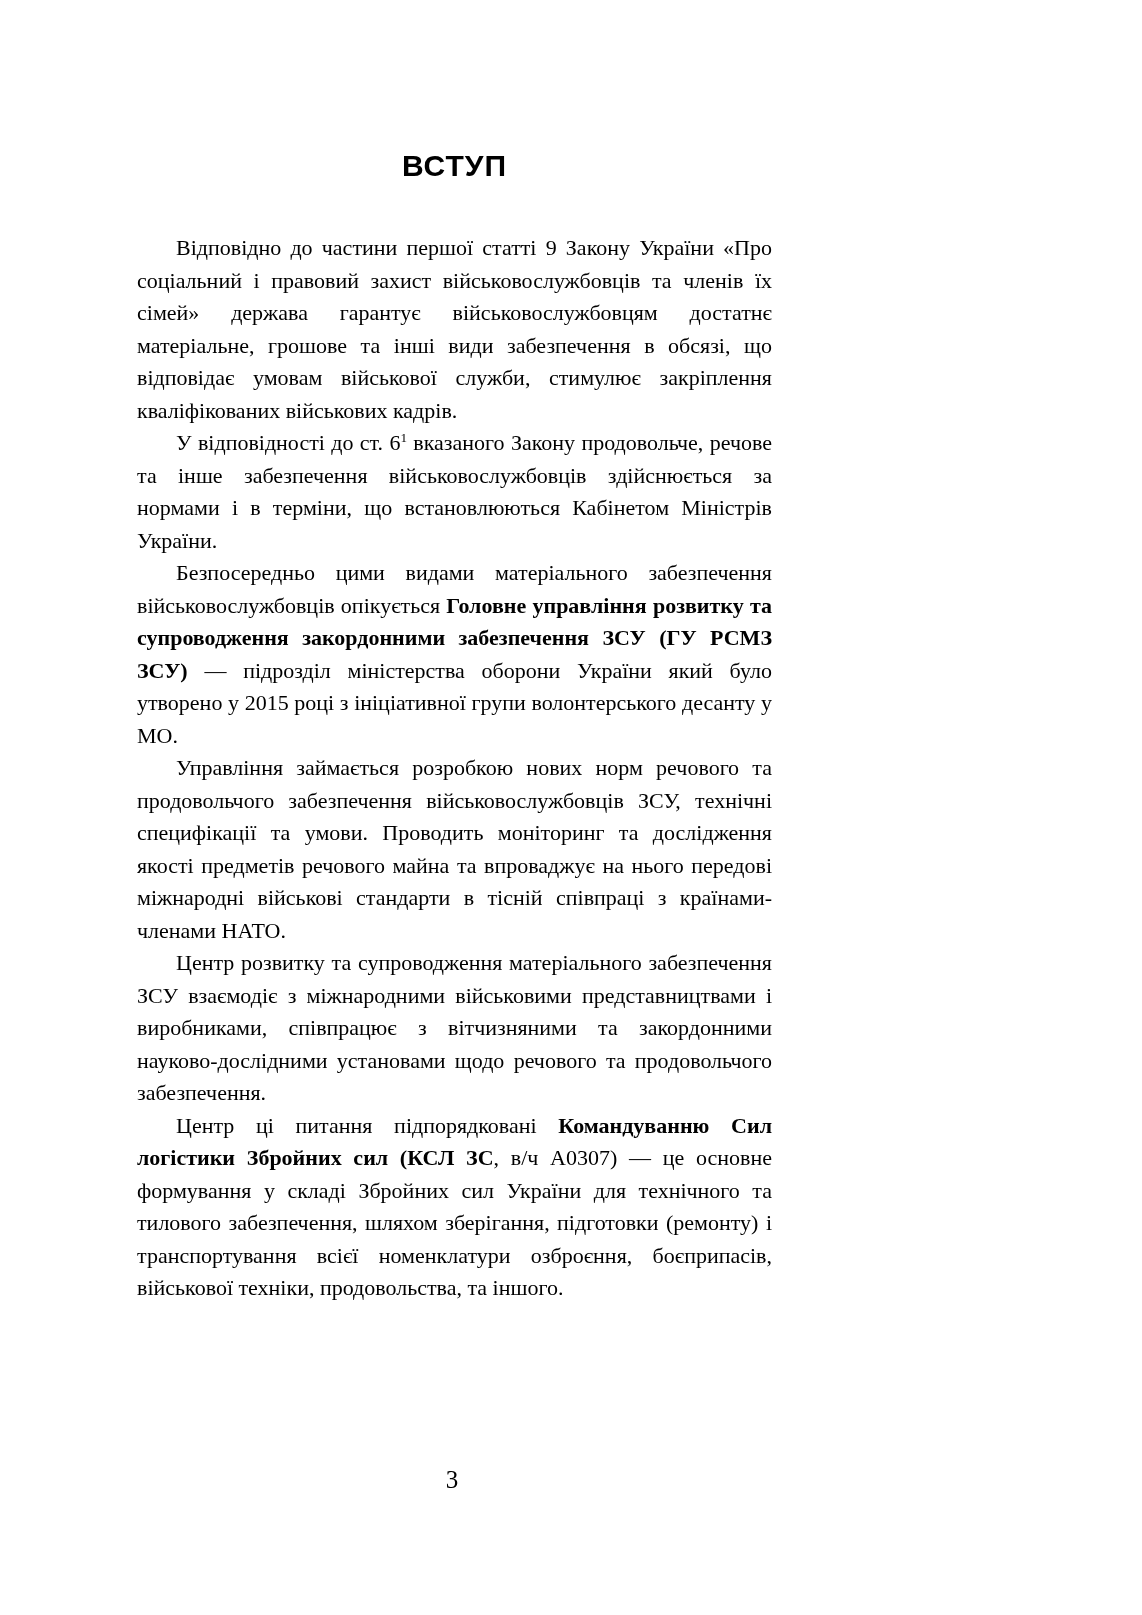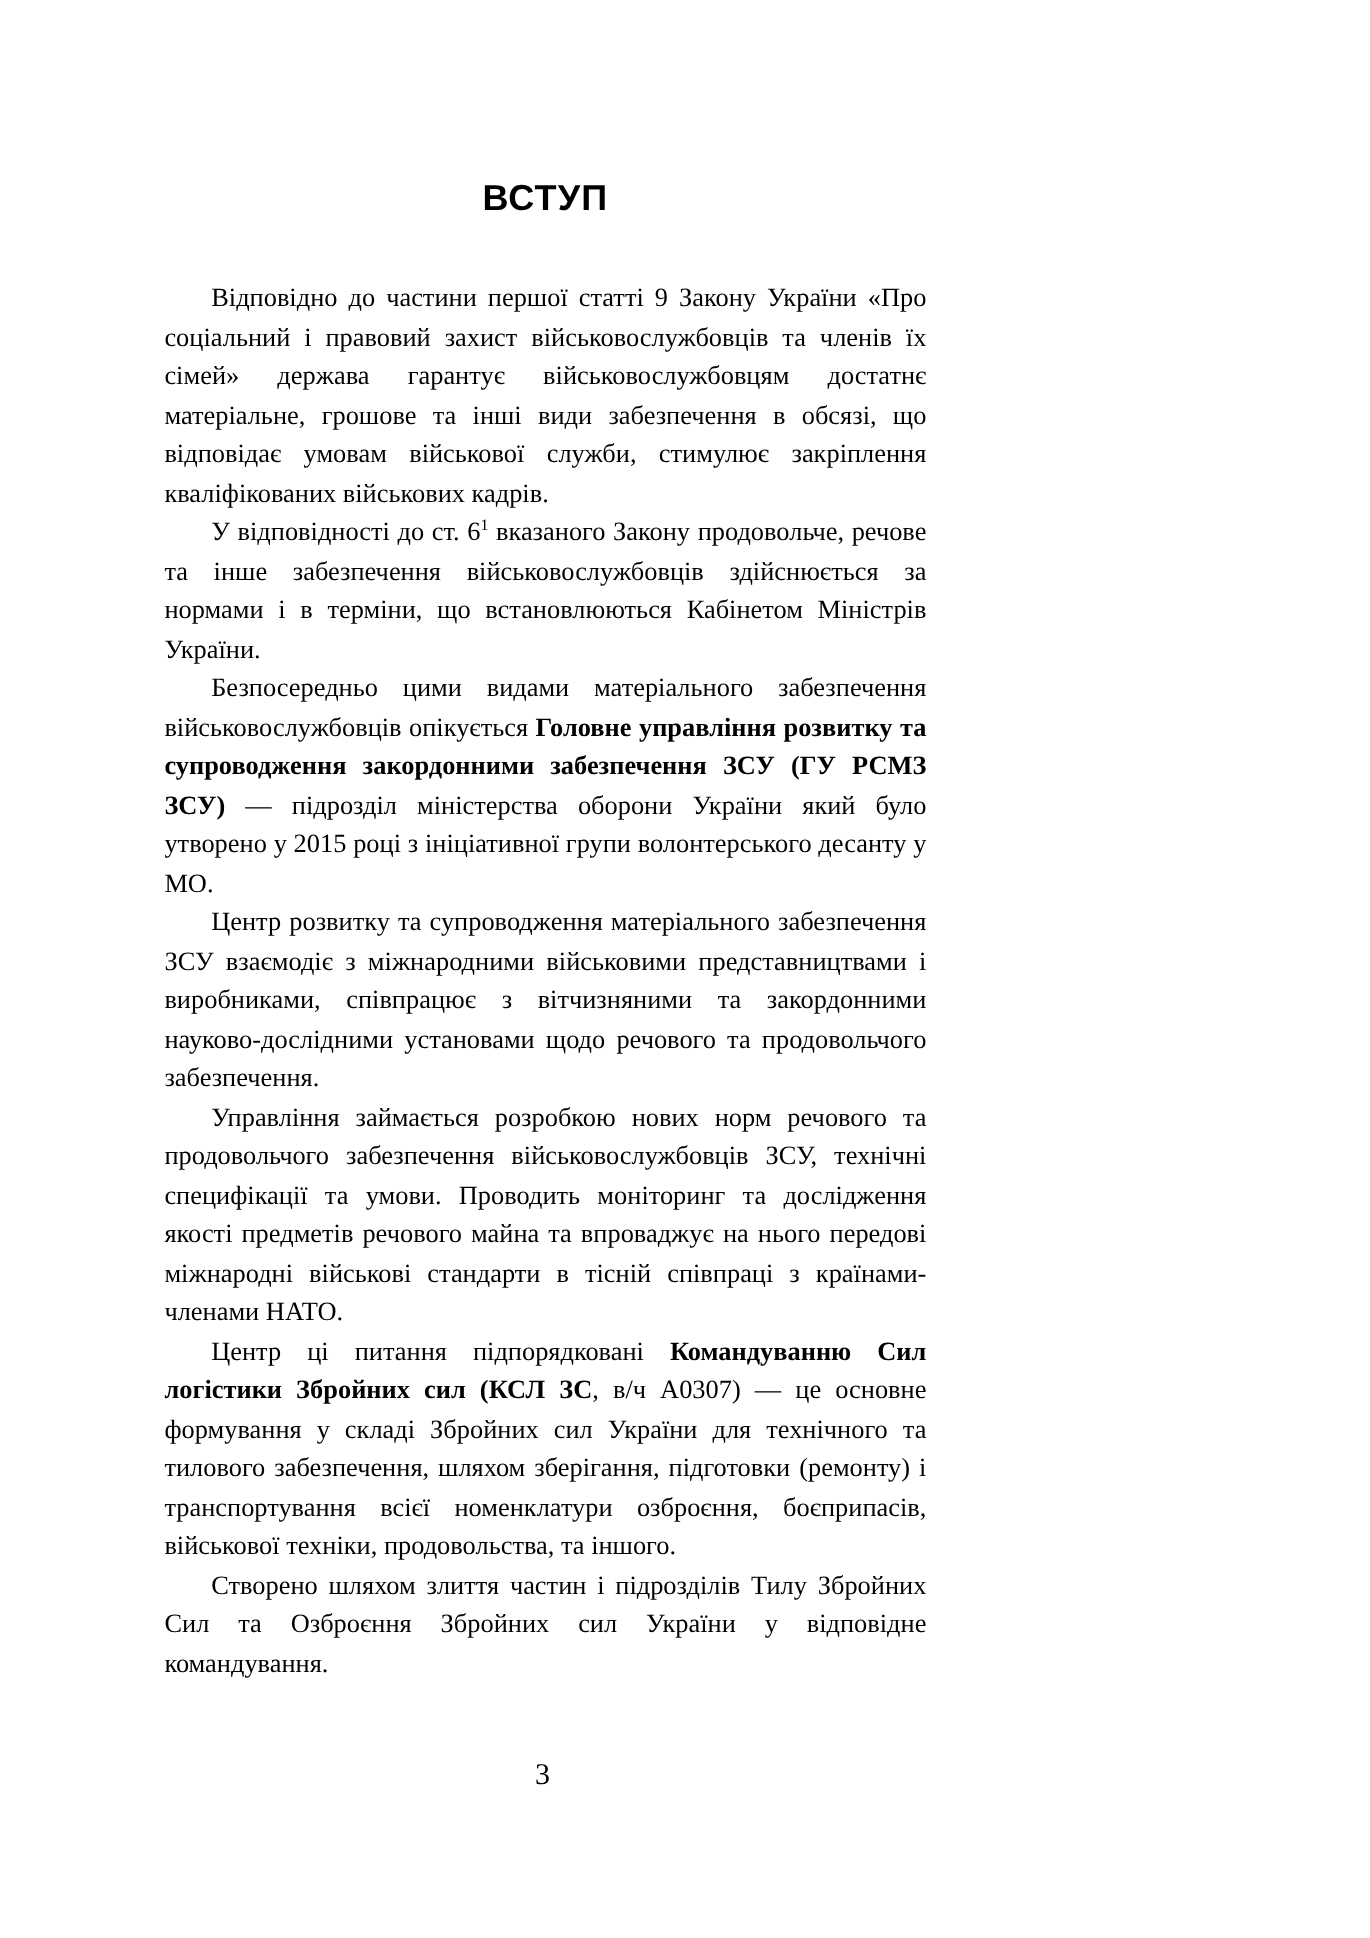--- a/index.html
+++ b/index.html
@@ -59,25 +59,24 @@
   <h1 class="doc-title">ВСТУП</h1>
 
   <div class="doc-body">
 
     <p><span>Відповідно до частини першої статті 9 Закону України «Про соціальний і правовий захист військовослужбовців та членів їх сімей» держава гарантує військовослужбовцям достатнє матеріальне, грошове та інші види забезпечення в обсязі, що відповідає умовам військової служби, стимулює закріплення кваліфікованих військових кадрів.</span></p>
 
     <p><span>У відповідності до ст. 6</span><sup>1</sup><span> вказаного Закону продовольче, речове та інше забезпечення військовослужбовців здійснюється за нормами і в терміни, що встановлюються Кабінетом Міністрів України.</span></p>
 
     <p><span>Безпосередньо цими видами матеріального забезпечення військовослужбовців опікується </span><b>Головне управління розвитку та супроводження закордонними забезпечення ЗСУ (ГУ РСМЗ ЗСУ)</b><span> — підрозділ міністерства оборони України який було утворено у 2015 році з ініціативної групи волонтерського десанту у МО.</span></p>
 
+    <p><span>Управління займається розробкою нових норм речового та продовольчого забезпечення військовослужбовців ЗСУ, технічні специфікації та умови. Проводить моніторинг та дослідження якості предметів речового майна та впроваджує на нього передові міжнародні військові стандарти в тісній співпраці з країнами-членами НАТО.</span></p>
+
     <p><span>Центр розвитку та супроводження матеріального забезпечення ЗСУ взаємодіє з міжнародними військовими представництвами і виробниками, співпрацює з вітчизняними та закордонними науково-дослідними установами щодо речового та продовольчого забезпечення.</span></p>
-
-    <p><span>Управління займається розробкою нових норм речового та продовольчого забезпечення військовослужбовців ЗСУ, технічні специфікації та умови. Проводить моніторинг та дослідження якості предметів речового майна та впроваджує на нього передові міжнародні військові стандарти в тісній співпраці з країнами-членами НАТО.</span></p>
 
     <p><span>Центр ці питання підпорядковані </span><b>Командуванню Сил логістики Збройних сил (КСЛ ЗС</b><span>, в/ч А0307) — це основне формування у складі Збройних сил України для технічного та тилового забезпечення, шляхом зберігання, підготовки (ремонту) і транспортування всієї номенклатури озброєння, боєприпасів, військової техніки, продовольства, та іншого.</span></p>
 
-    <p><span>Створено шляхом злиття частин і підрозділів Тилу Збройних Сил та Озброєння Збройних сил України у відповідне командування.</span></p>
 
   </div>
 
   <div class="page-footer">3</div>
 
 </div>
 
 </body></html>

